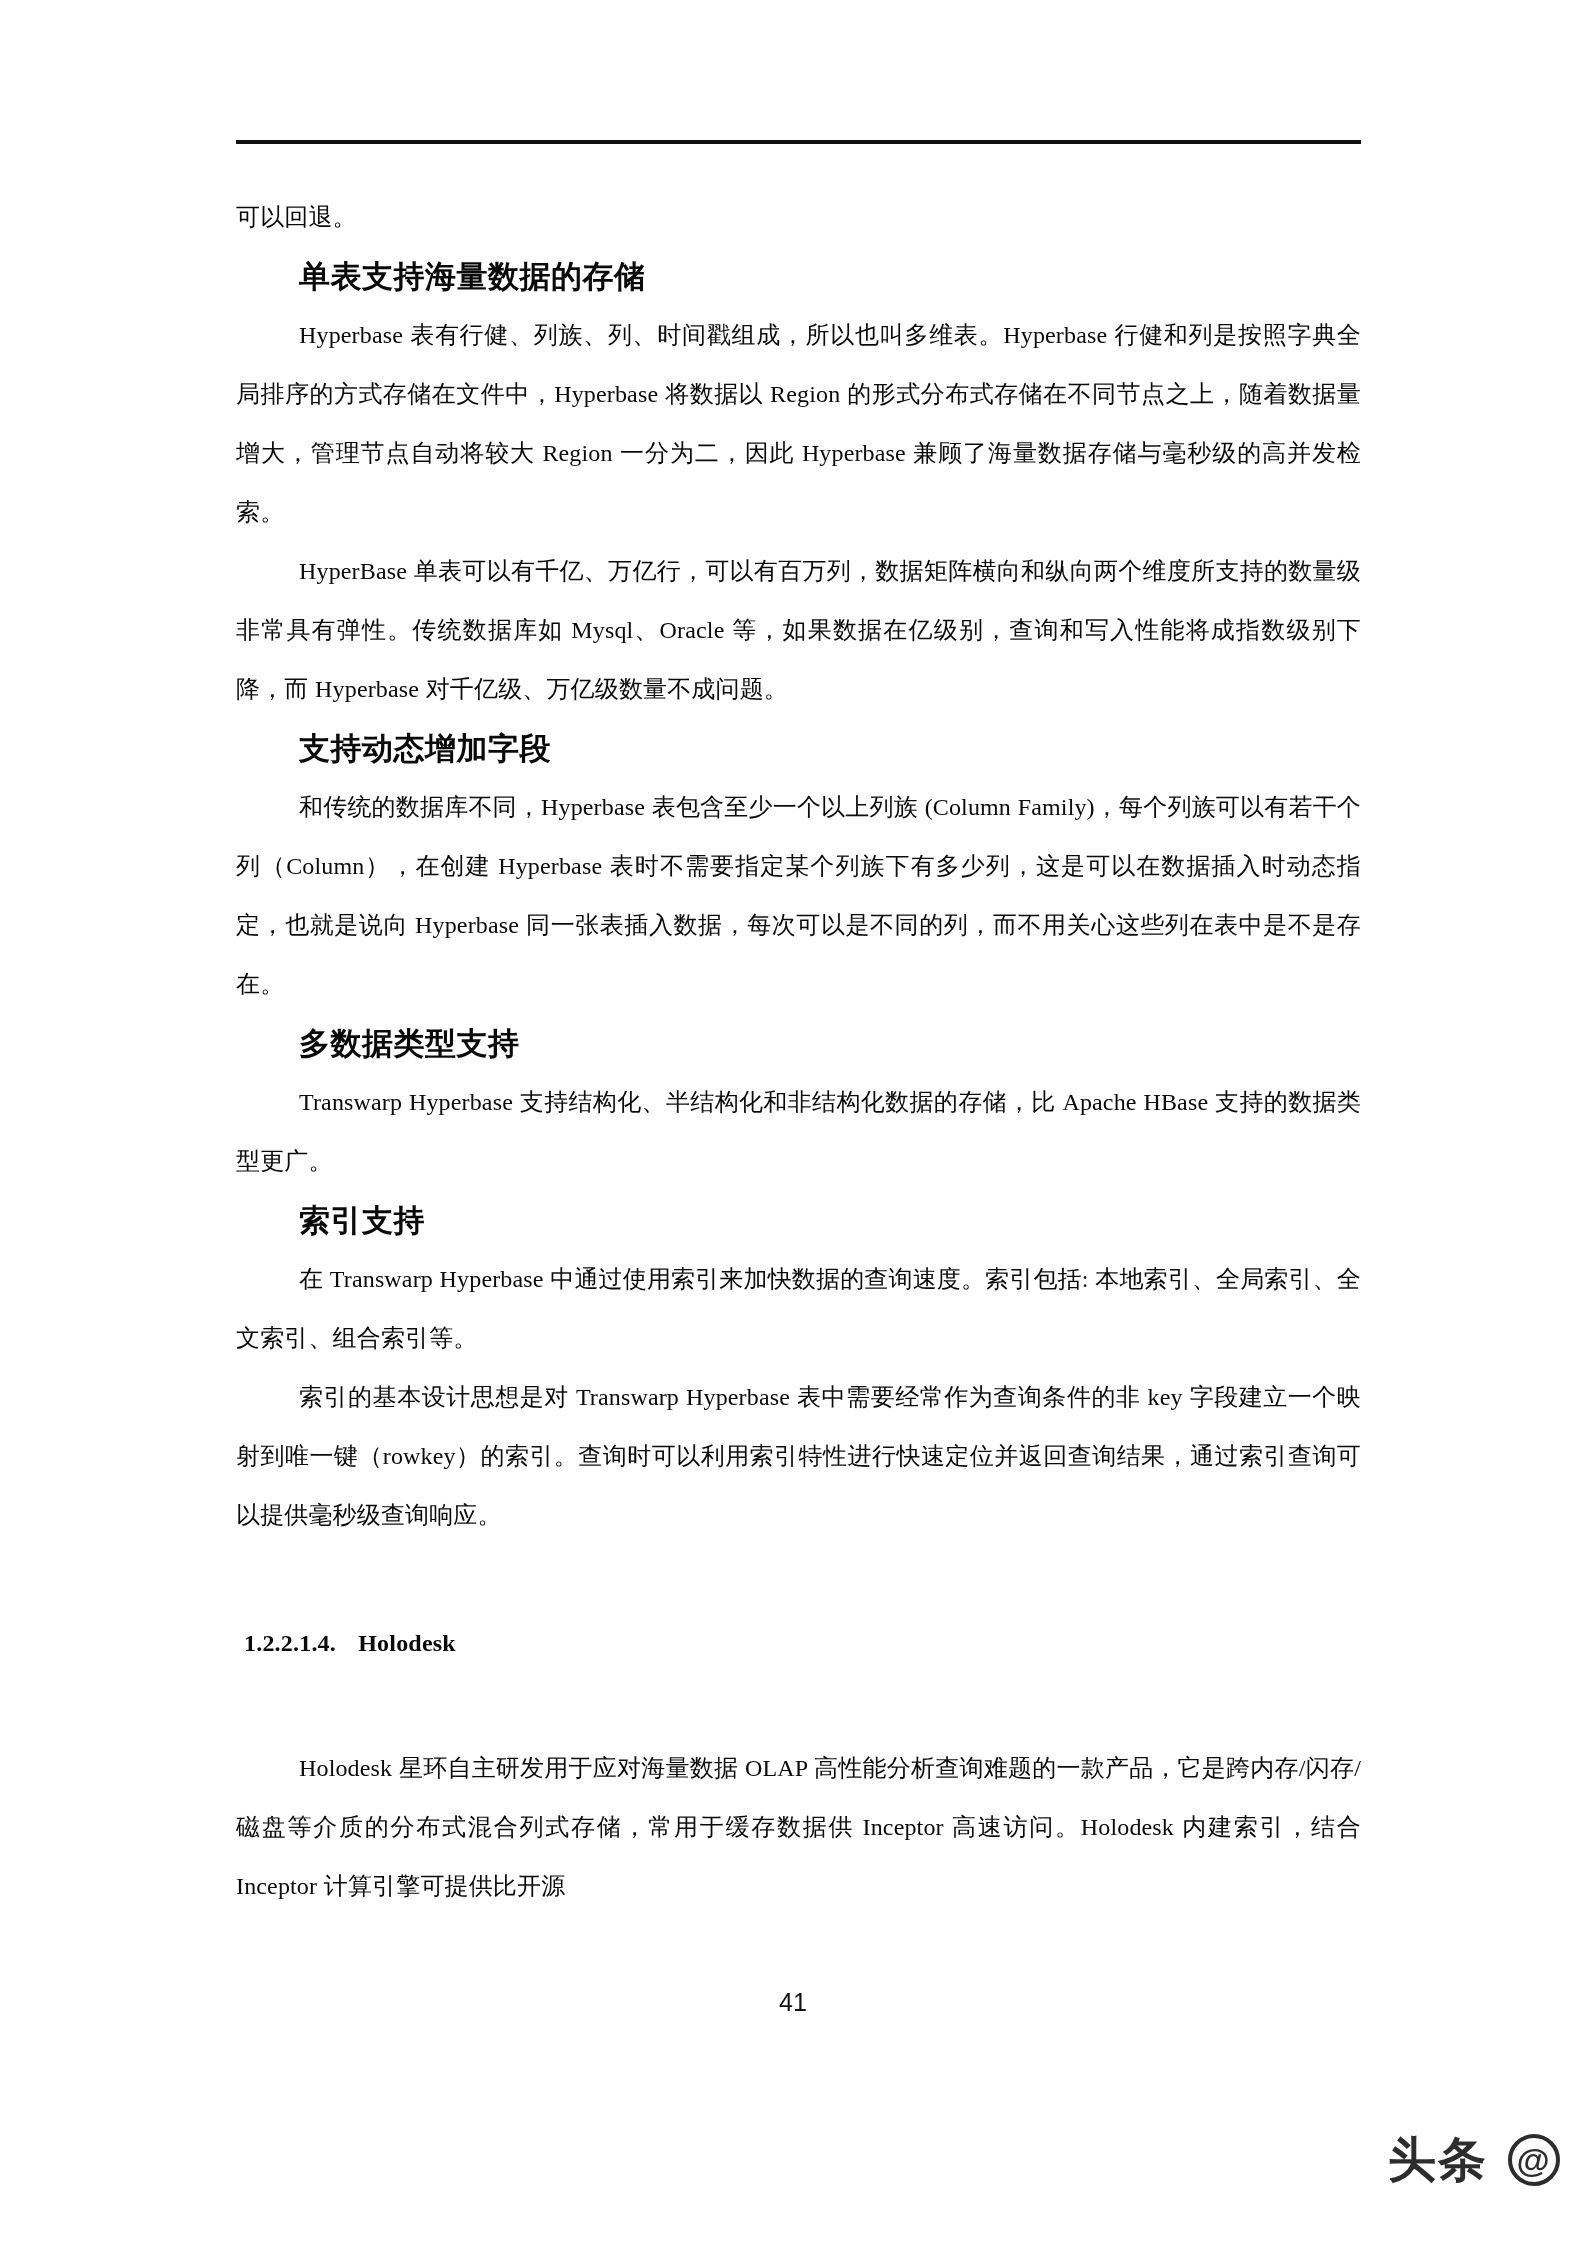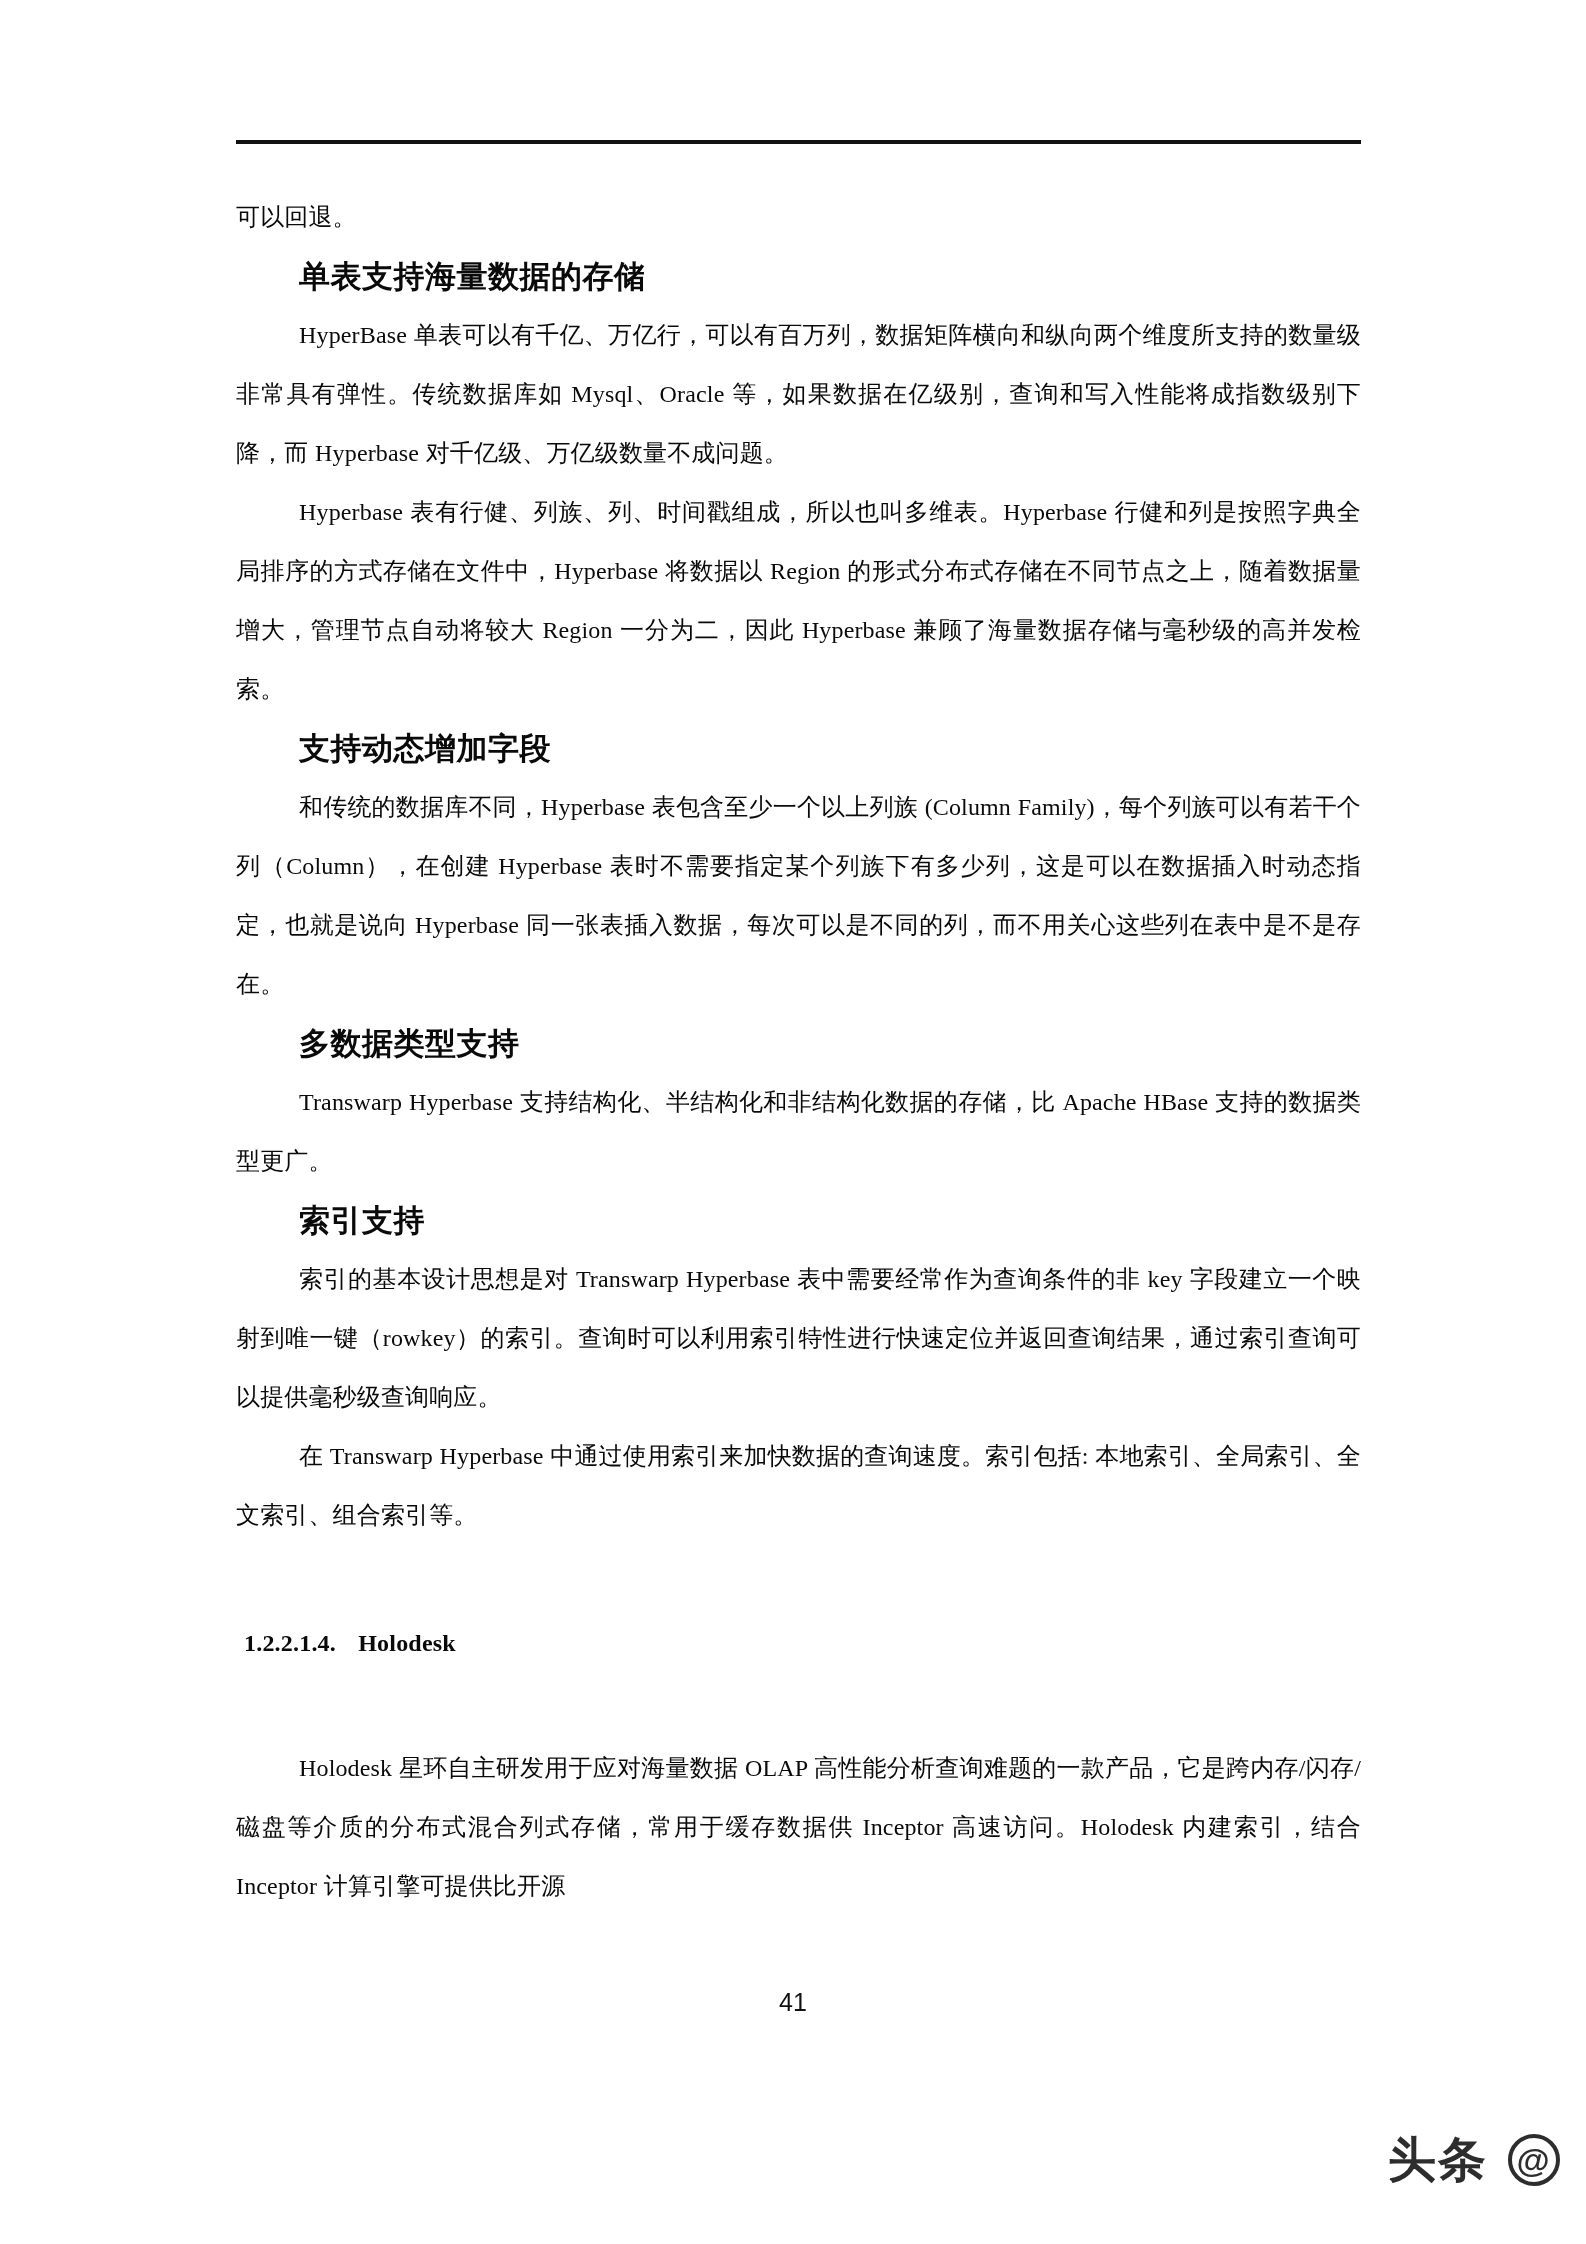--- a/index.html
+++ b/index.html
@@ -128,37 +128,37 @@
 <div class="page">
 
   <div class="header-rule"></div>
 
   <div class="body-col">
 
     <p class="para">可以回退。</p>
 
     <h4 class="sub-heading">单表支持海量数据的存储</h4>
 
+    <p class="para indent">Hyperbase 表有行健、列族、列、时间戳组成，所以也叫多维表。Hyperbase 行健和列是按照字典全局排序的方式存储在文件中，Hyperbase 将数据以 Region 的形式分布式存储在不同节点之上，随着数据量增大，管理节点自动将较大 Region 一分为二，因此 Hyperbase 兼顾了海量数据存储与毫秒级的高并发检索。</p>
+
     <p class="para indent">HyperBase 单表可以有千亿、万亿行，可以有百万列，数据矩阵横向和纵向两个维度所支持的数量级非常具有弹性。传统数据库如 Mysql、Oracle 等，如果数据在亿级别，查询和写入性能将成指数级别下降，而 Hyperbase 对千亿级、万亿级数量不成问题。</p>
-
-    <p class="para indent">Hyperbase 表有行健、列族、列、时间戳组成，所以也叫多维表。Hyperbase 行健和列是按照字典全局排序的方式存储在文件中，Hyperbase 将数据以 Region 的形式分布式存储在不同节点之上，随着数据量增大，管理节点自动将较大 Region 一分为二，因此 Hyperbase 兼顾了海量数据存储与毫秒级的高并发检索。</p>
 
     <h4 class="sub-heading">支持动态增加字段</h4>
 
     <p class="para indent">和传统的数据库不同，Hyperbase 表包含至少一个以上列族 (Column Family)，每个列族可以有若干个列（Column），在创建 Hyperbase 表时不需要指定某个列族下有多少列，这是可以在数据插入时动态指定，也就是说向 Hyperbase 同一张表插入数据，每次可以是不同的列，而不用关心这些列在表中是不是存在。</p>
 
     <h4 class="sub-heading">多数据类型支持</h4>
 
     <p class="para indent">Transwarp Hyperbase 支持结构化、半结构化和非结构化数据的存储，比 Apache HBase 支持的数据类型更广。</p>
 
     <h4 class="sub-heading">索引支持</h4>
 
+    <p class="para indent">在 Transwarp Hyperbase 中通过使用索引来加快数据的查询速度。索引包括: 本地索引、全局索引、全文索引、组合索引等。</p>
+
     <p class="para indent">索引的基本设计思想是对 Transwarp Hyperbase 表中需要经常作为查询条件的非 key 字段建立一个映射到唯一键（rowkey）的索引。查询时可以利用索引特性进行快速定位并返回查询结果，通过索引查询可以提供毫秒级查询响应。</p>
-
-    <p class="para indent">在 Transwarp Hyperbase 中通过使用索引来加快数据的查询速度。索引包括: 本地索引、全局索引、全文索引、组合索引等。</p>
 
     <div class="gap-heading-top"></div>
 
     <h3 class="section-heading">
       <span>1.2.2.1.4.</span>
       <span style="margin-left:16px;">Holodesk</span>
     </h3>
 
     <div class="gap-heading-bottom"></div>
 

